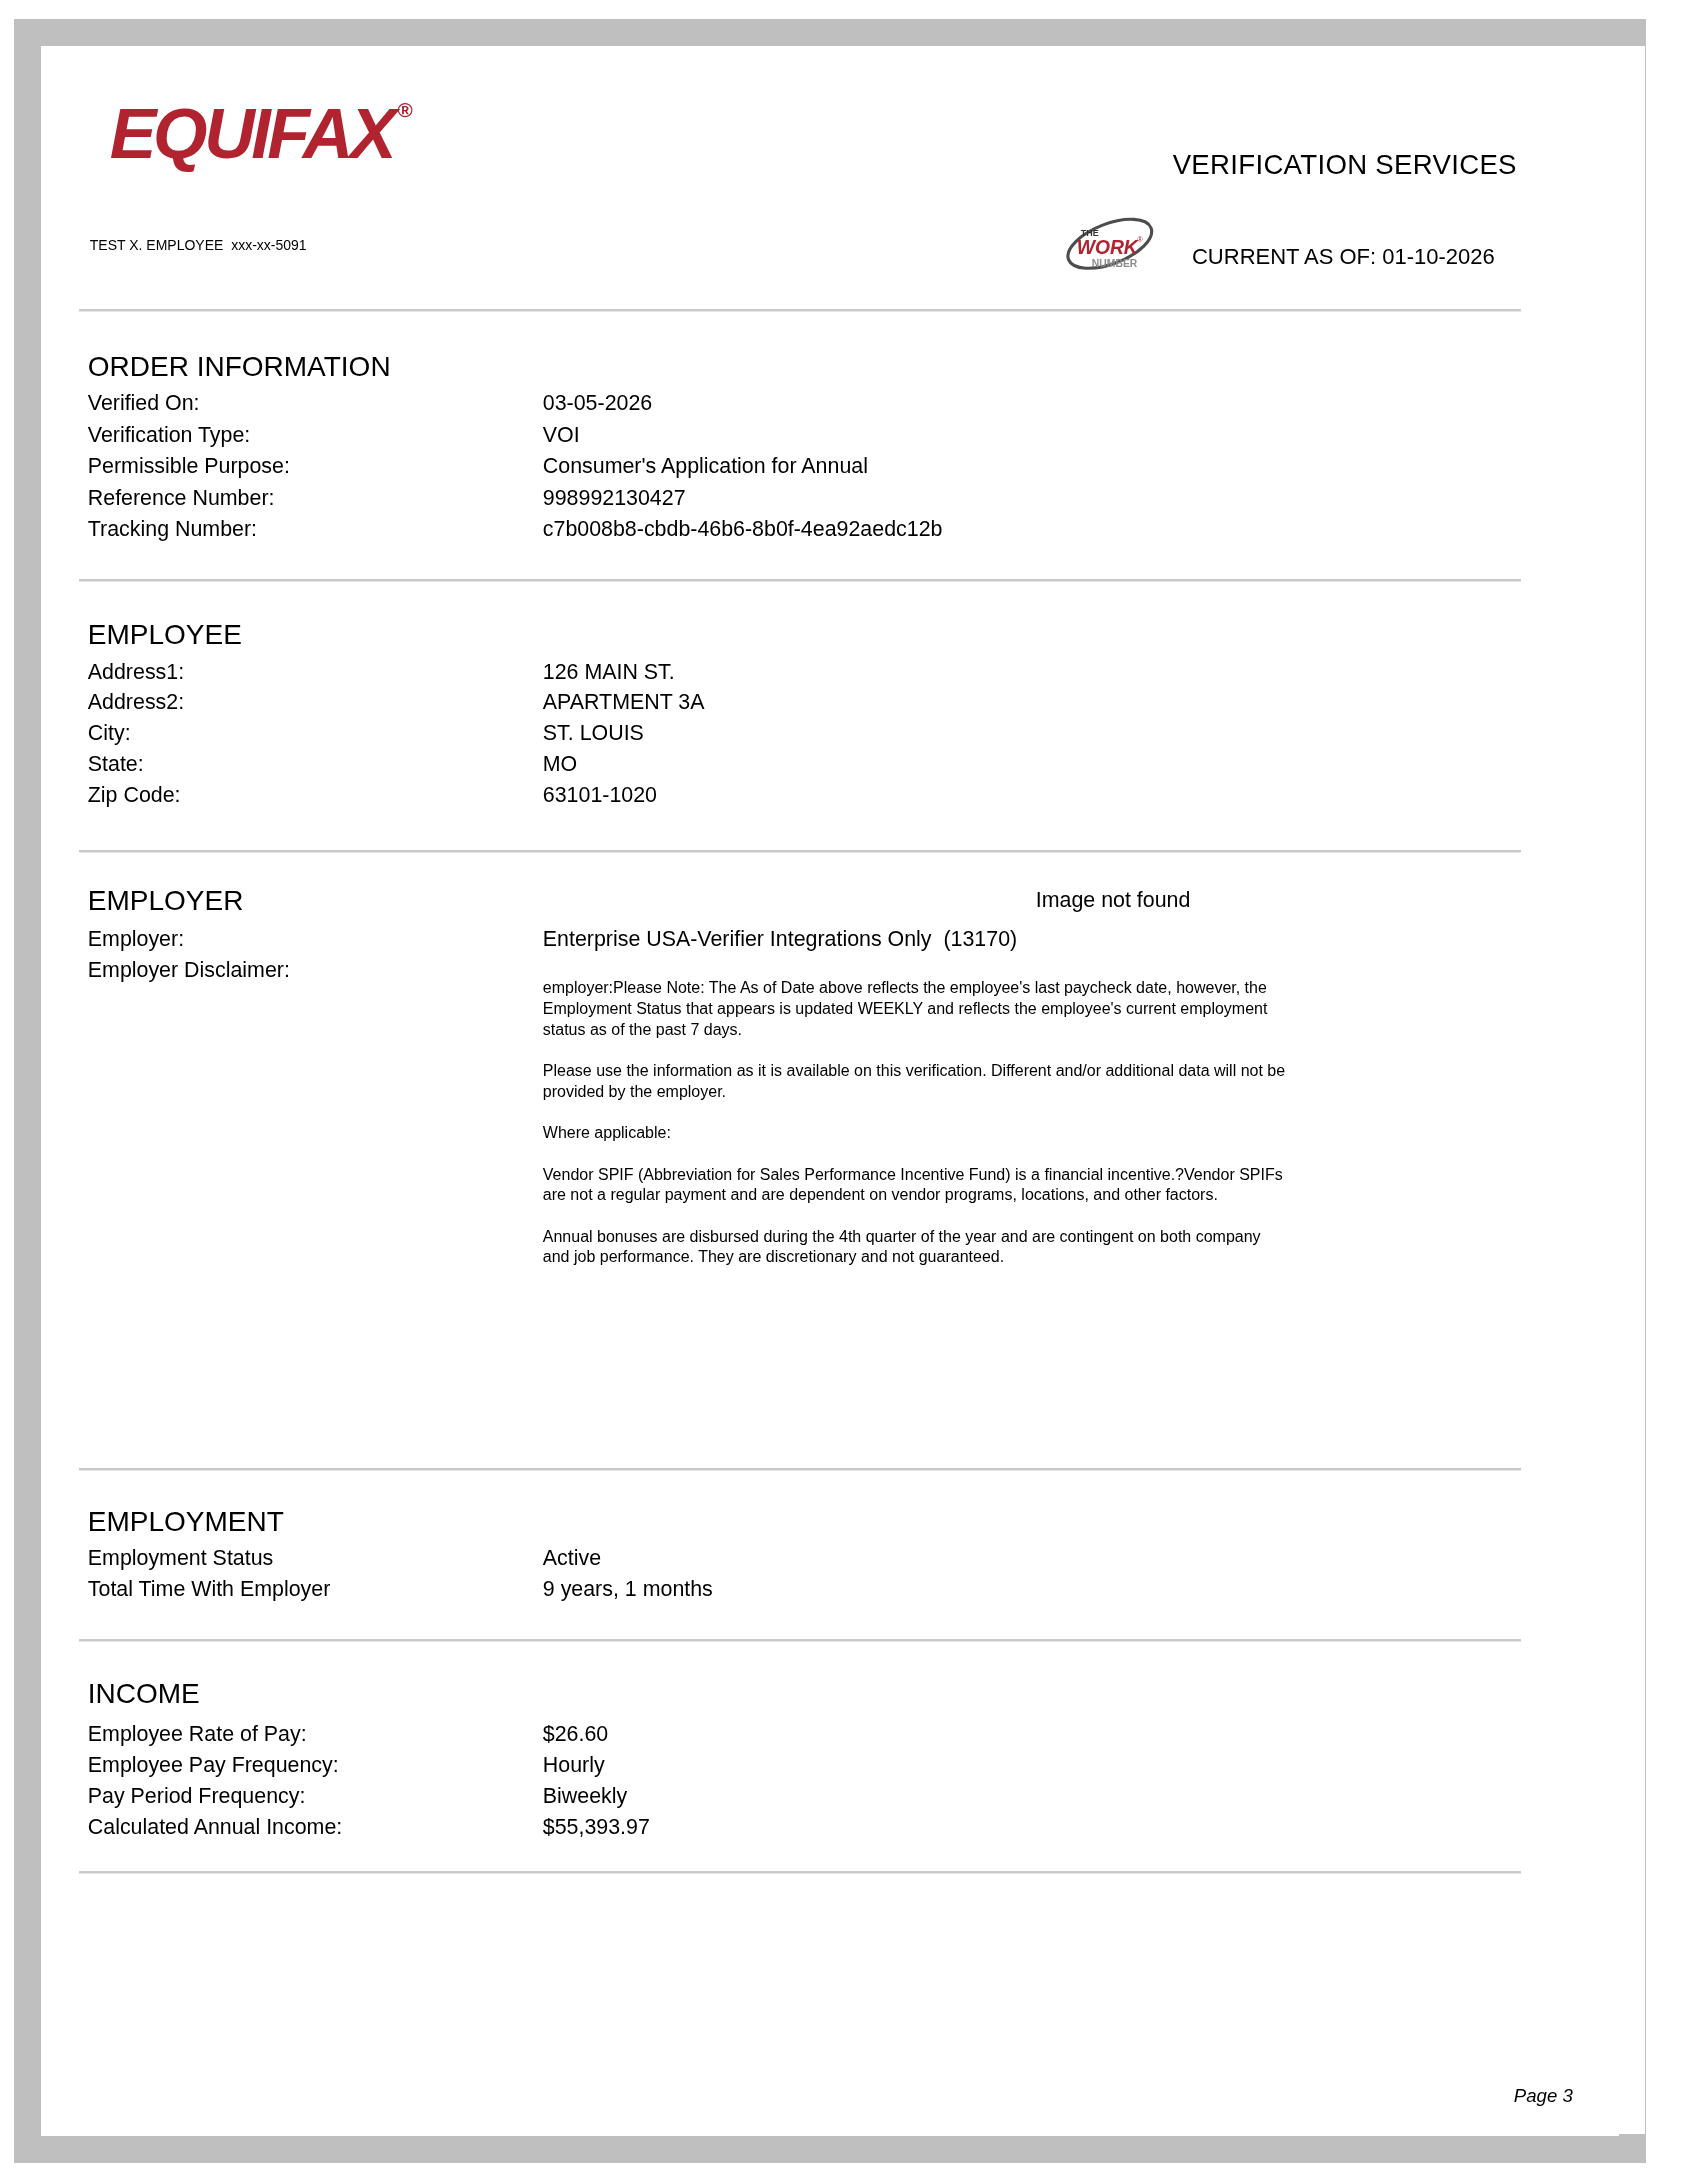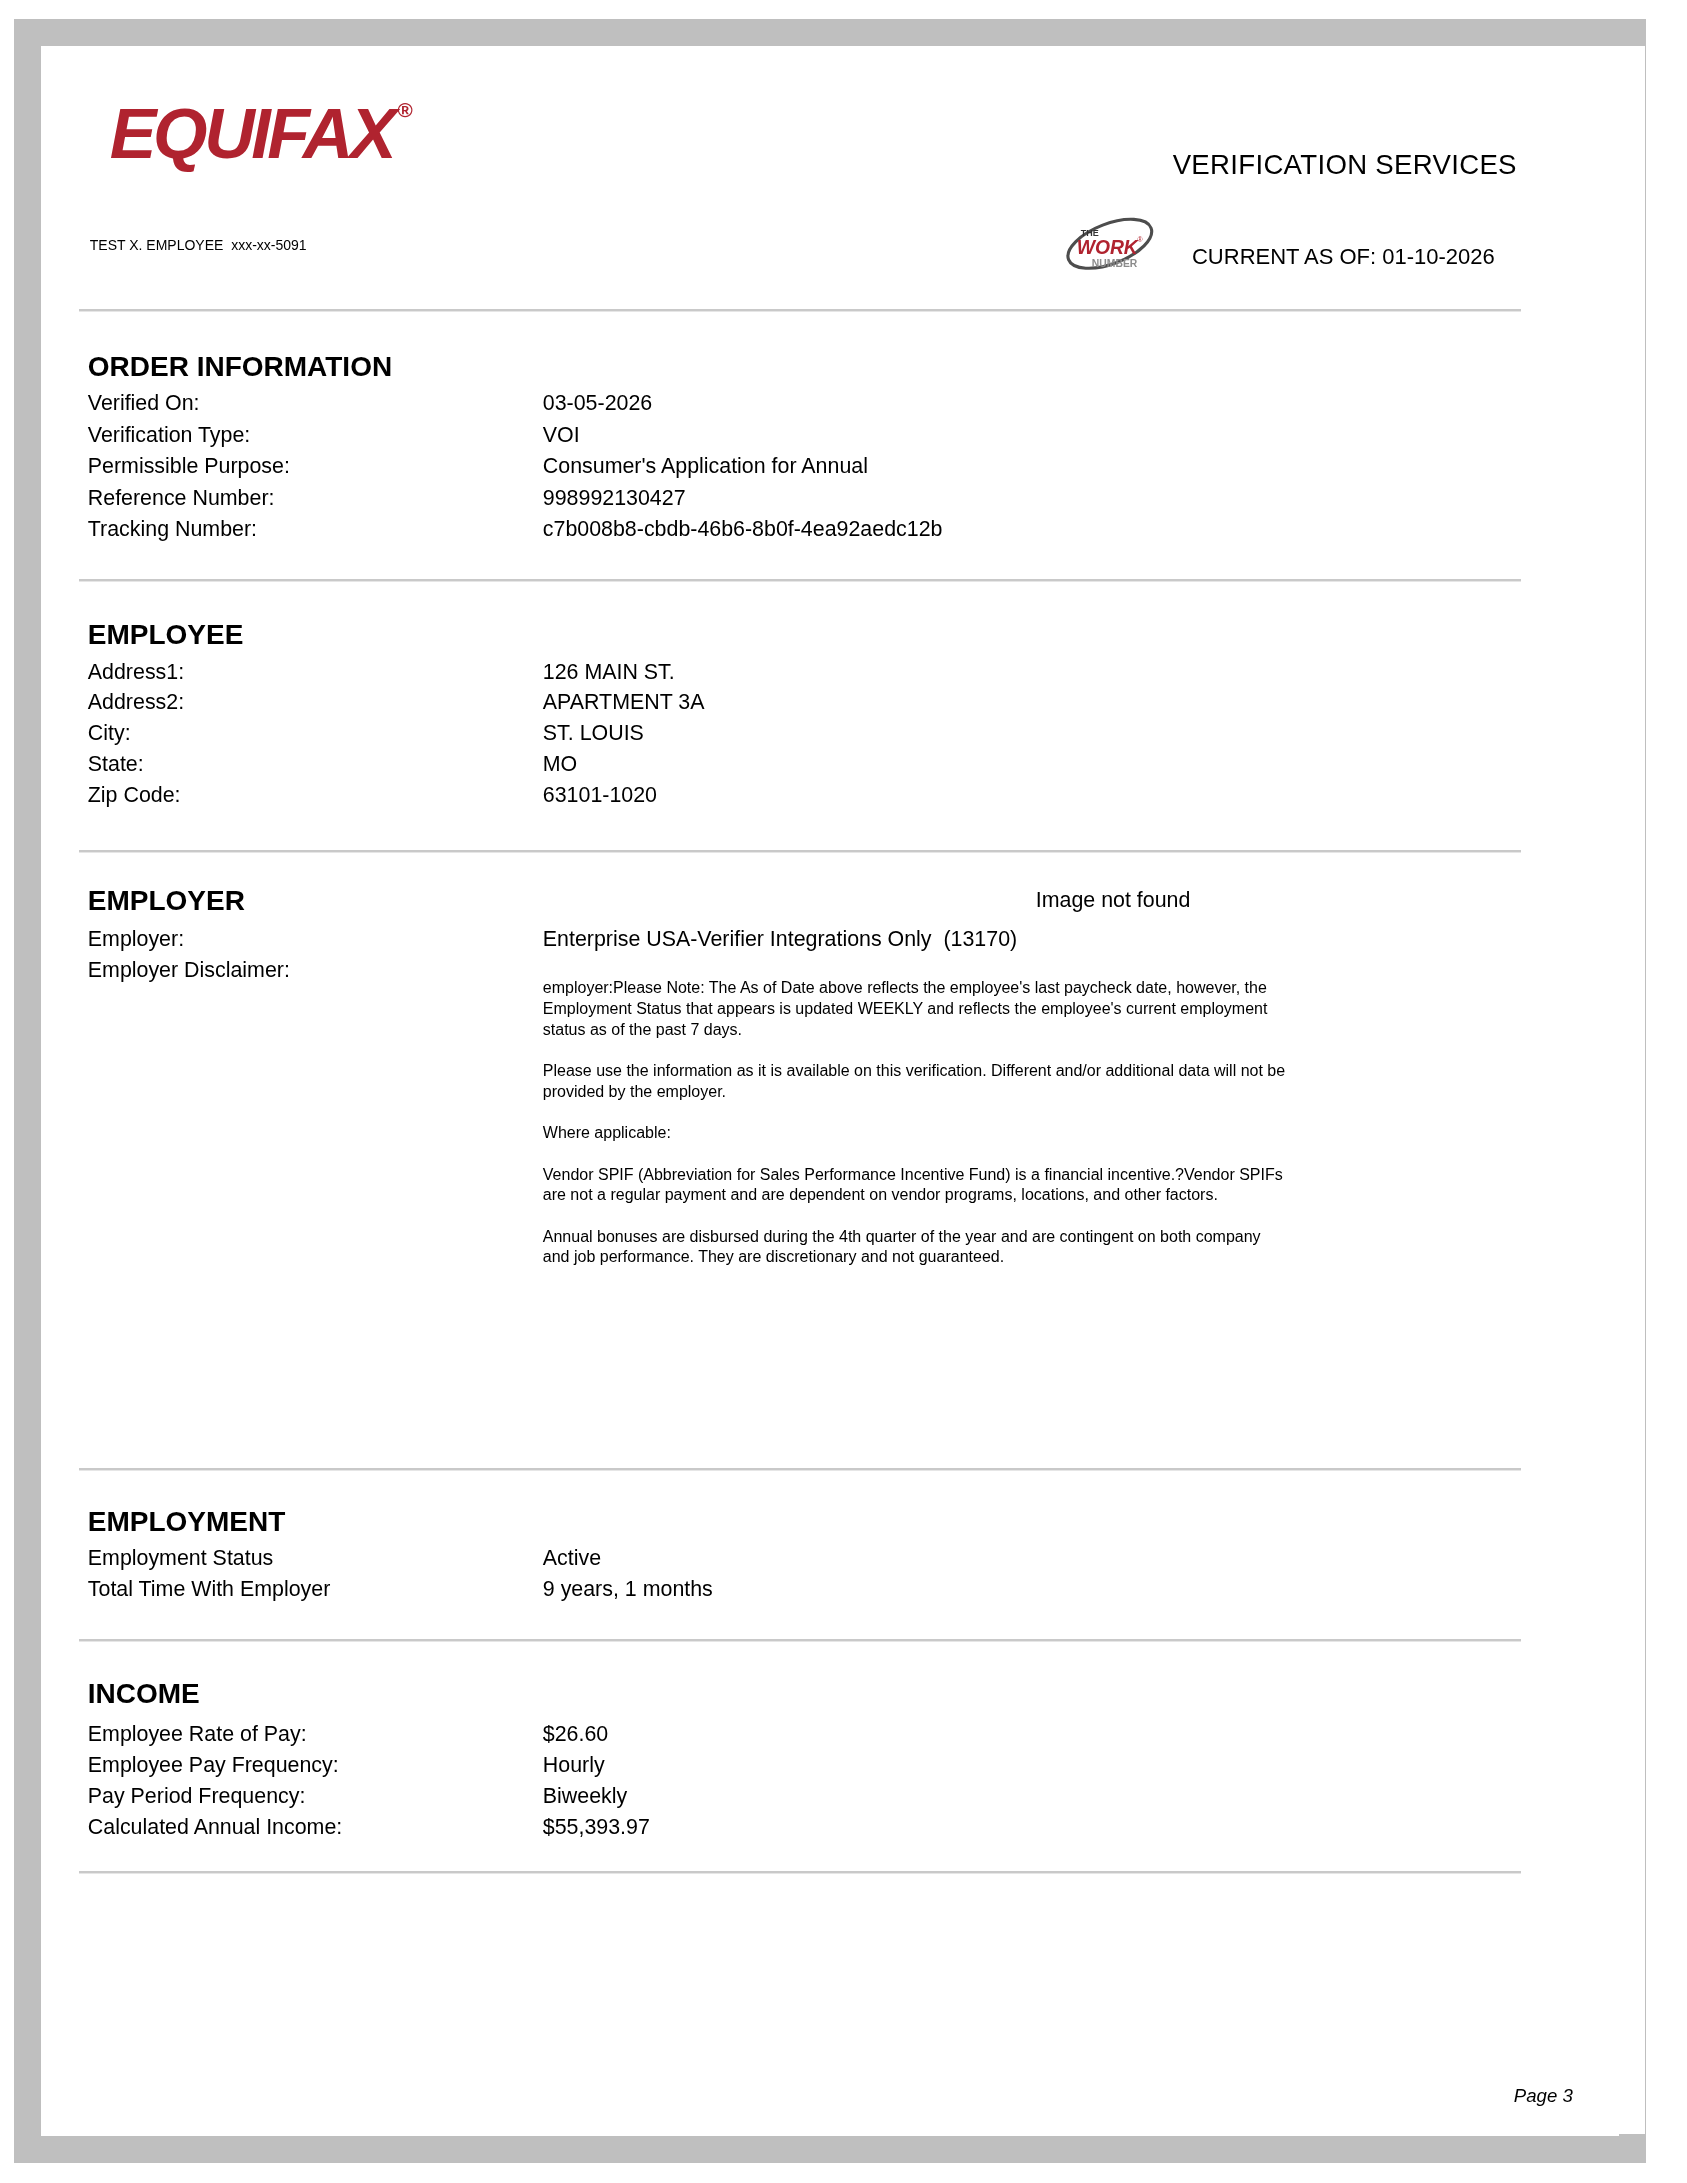--- a/index.html
+++ b/index.html
@@ -11,21 +11,21 @@
   .equifax{position:absolute;left:69px;top:48px;font-size:70px;font-weight:bold;font-style:italic;letter-spacing:-3.4px;color:#b0232f;white-space:pre;}
   .equifax .reg{font-size:20.7px;font-style:normal;letter-spacing:0;vertical-align:41px;margin-left:4.1px;}
   .emp-name{position:absolute;left:49px;top:164px;font-size:14px;white-space:pre;margin-top:27px;}
   .vs-title{position:absolute;right:128px;top:103px;font-size:27.6px;letter-spacing:0.3px;margin-left:16px;}
   .cao{position:absolute;right:150px;top:198px;font-size:22px;white-space:pre;}
   .worklogo{position:absolute;left:1019px;top:164px;width:101px;height:69px;}
   .worklogo text{font-family:"Liberation Sans","DejaVu Sans",sans-serif;}
 
   
   .divider{position:absolute;left:38px;width:1442px;height:2.1px;background:#c9c9c9;border-bottom:0.7px solid #e6e6e6;}
-  .sec-title{position:absolute;left:47px;font-size:28px;font-weight:bold;white-space:pre;}
+  .sec-title{position:absolute;left:47px;font-size:28px;font-weight:normal;white-space:pre;}
 
   
   .row{position:absolute;left:47px;height:30px;font-size:21.4px;white-space:pre;}
   .row .lbl{position:absolute;left:0;white-space:pre;}
   .row .val{position:absolute;left:455px;white-space:pre;}
 
   
   .img-not-found{position:absolute;left:995px;top:842px;font-size:21.4px;}
   .disc-label{position:absolute;left:47px;top:912px;font-size:21.4px;}
   .disclaimer{position:absolute;left:502px;top:932px;width:748px;font-size:16px;line-height:20.7px;}

